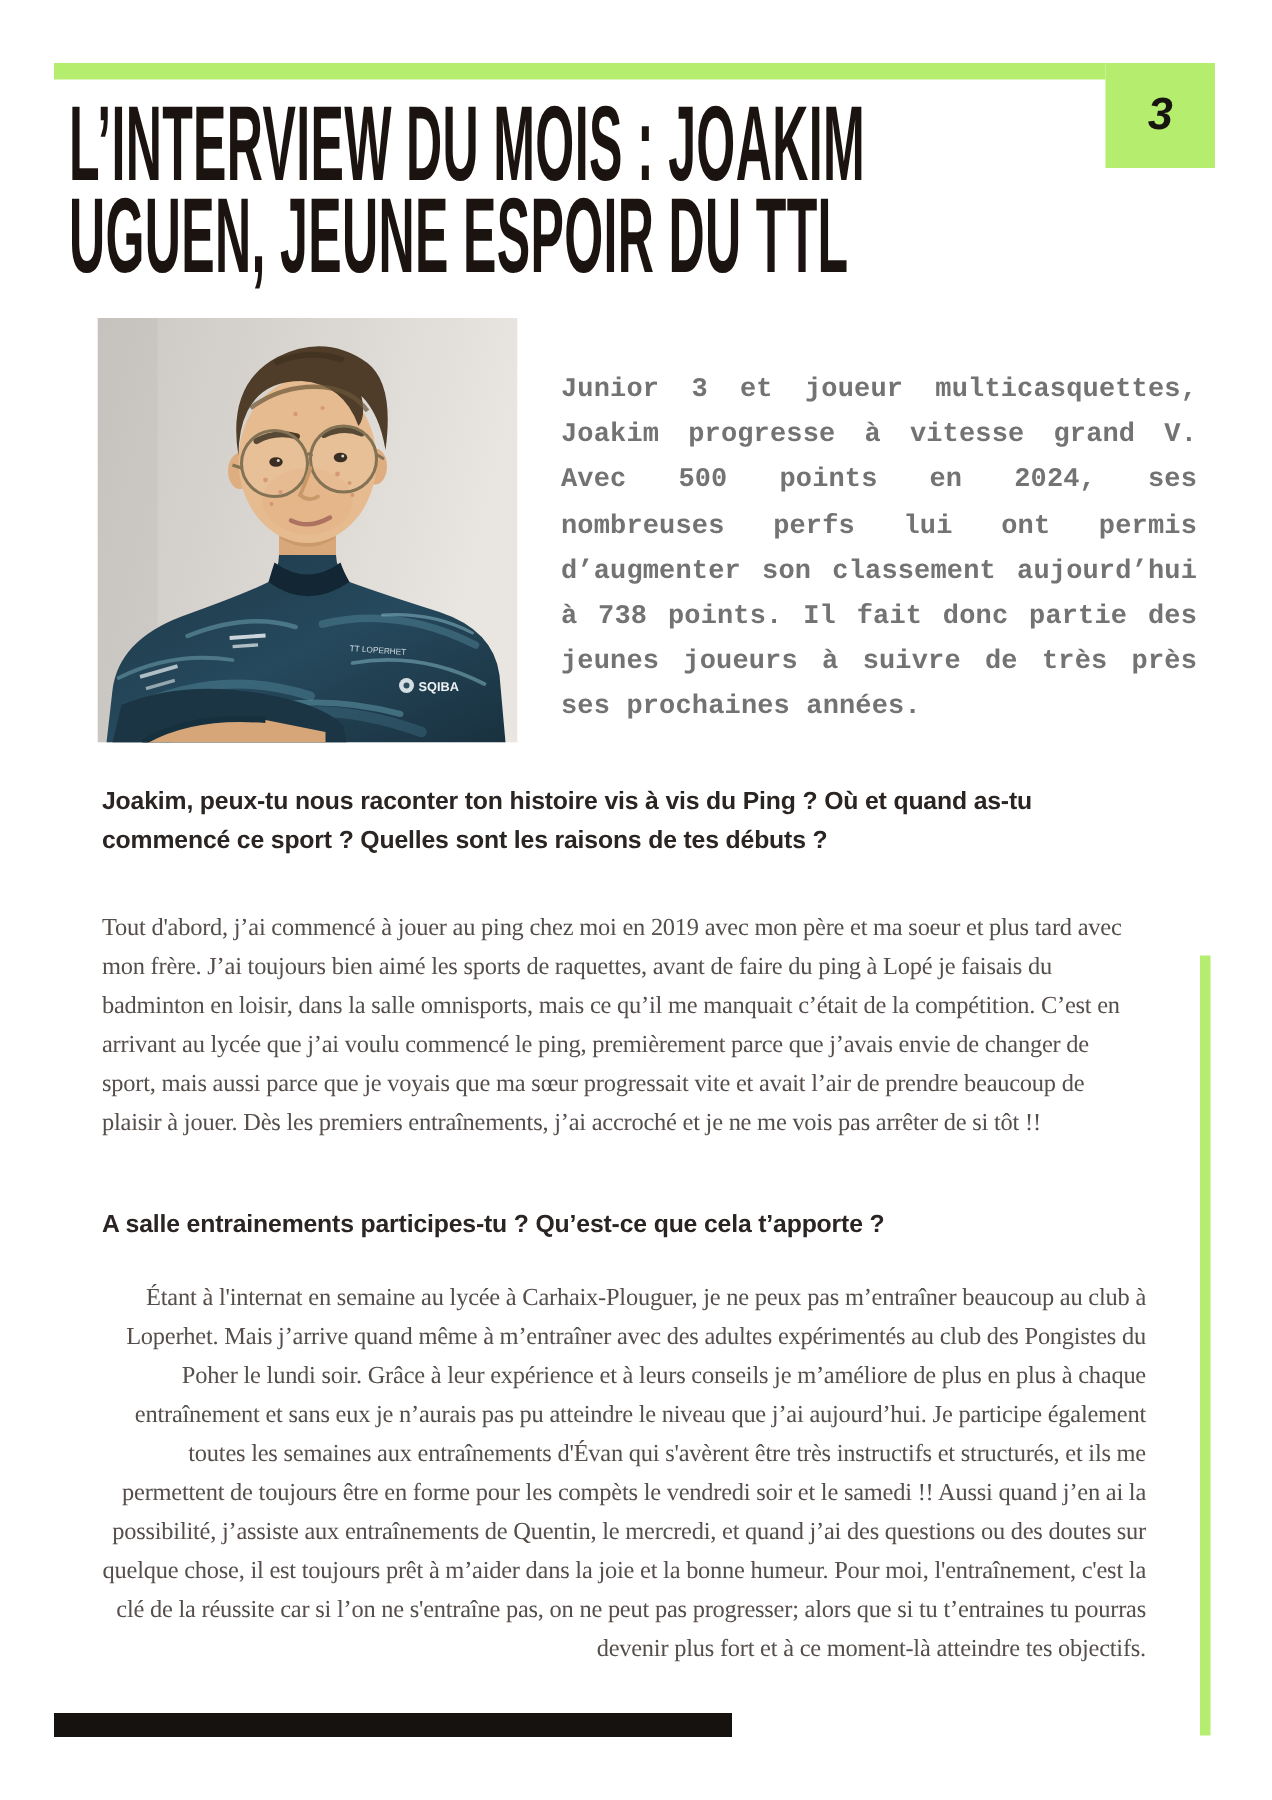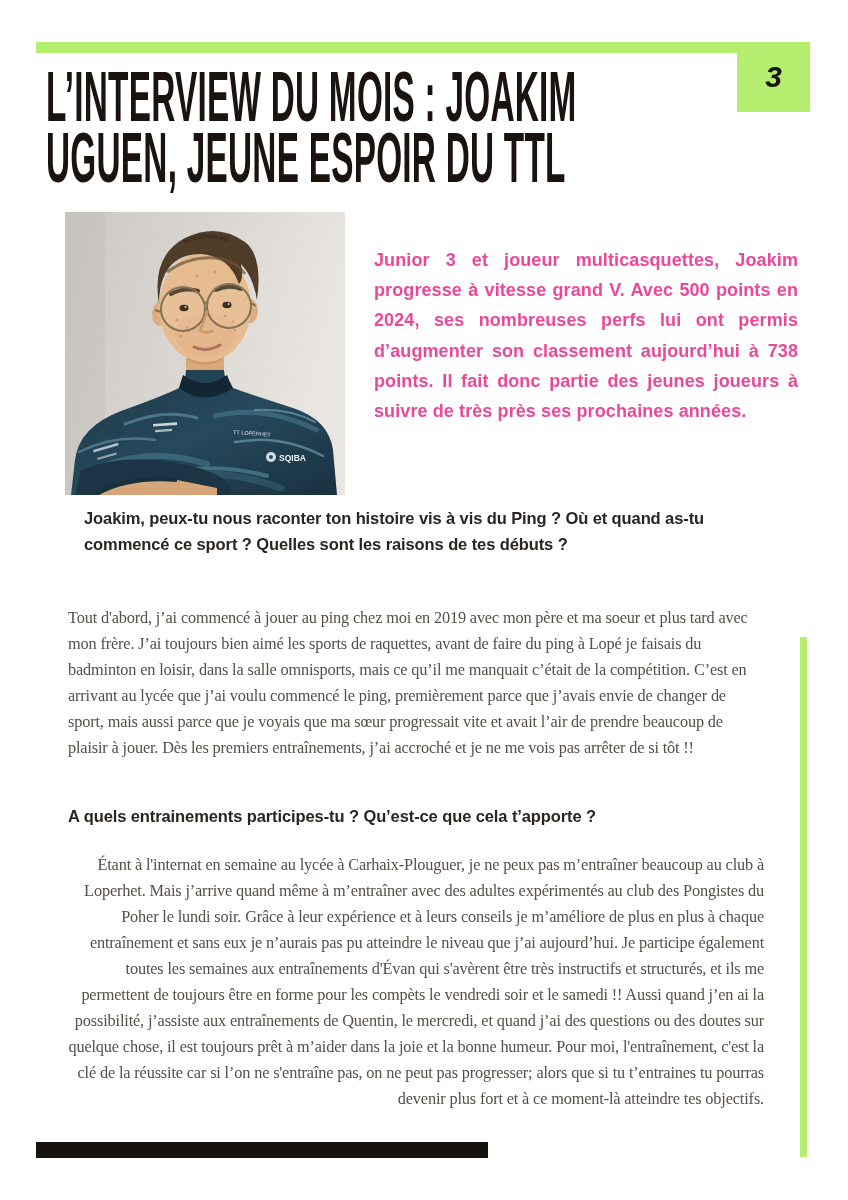--- a/index.html
+++ b/index.html
@@ -21,36 +21,36 @@
     font-family:"Liberation Sans",sans-serif;font-weight:900;
     font-size:71px;line-height:61px;letter-spacing:0.5px;color:#1b130f;
     transform:scaleX(0.47);transform-origin:0 0;white-space:nowrap;
   }
   .headline span{display:block;}
   
   .photo{position:absolute;left:65px;top:212px;width:280px;height:283px;}
   
   .intro{
     position:absolute;left:374px;top:227px;width:424px;
-    font-family:Liberation Sans, sans-serif;font-weight:bold;
-    font-size:18px;line-height:30.2px;color:#ec4899;
+    font-family:Liberation Mono, monospace;font-weight:bold;
+    font-size:18px;line-height:30.2px;color:#737373;
     text-align:justify;text-align-last:left;letter-spacing:0.1px;
   }
   
   .question{
     position:absolute;left:68px;width:692px;
     font-family:"Liberation Sans",sans-serif;font-weight:bold;
     font-size:16.5px;line-height:26px;color:#2a2422;letter-spacing:-0.1px;
   }
   .answer{
     position:absolute;left:68px;width:696px;
     font-family:Liberation Serif, serif;
     font-size:16.3px;line-height:26px;color:#554e4b;letter-spacing:-0.15px;
   }
-  .q1{top:488px;margin-left:16px;} .a1{top:589px;} .q2{top:786px;} .a2{top:836px;text-align:right;}
+  .q1{top:504px;} .a1{top:589px;} .q2{top:786px;} .a2{top:836px;text-align:right;}
 </style>
 </head>
 <body>
 
 <div id="page">
 
   <div class="top-bar"></div>
 
   <div class="page-badge">
     <span>3</span>
@@ -149,19 +149,19 @@
       <circle cx="206" cy="245" r="2" fill="#2a4d5f"></circle>
       <text x="214" y="248.5" font-size="8.5" fill="#eef3f4" font-weight="bold">SQIBA</text>
     </g>
   </svg>
 
   <p class="intro">Junior 3 et joueur multicasquettes, Joakim progresse à vitesse grand V. Avec 500 points en 2024, ses nombreuses perfs lui ont permis d’augmenter son classement aujourd’hui à 738 points. Il fait donc partie des jeunes joueurs à suivre de très près ses prochaines années.</p>
 
   <p class="question q1">Joakim, peux-tu nous raconter ton histoire vis à vis du Ping ? Où et quand as-tu commencé ce sport ? Quelles sont les raisons de tes débuts ?</p>
   <p class="answer a1">Tout d'abord, j’ai commencé à jouer au ping chez moi en 2019 avec mon père et ma soeur et plus tard avec mon frère. J’ai toujours bien aimé les sports de raquettes, avant de faire du ping à Lopé je faisais du badminton en loisir, dans la salle omnisports, mais ce qu’il me manquait c’était de la compétition. C’est en arrivant au lycée que j’ai voulu commencé le ping, premièrement parce que j’avais envie de changer de sport, mais aussi parce que je voyais que ma sœur progressait vite et avait l’air de prendre beaucoup de plaisir à jouer. Dès les premiers entraînements, j’ai accroché et je ne me vois pas arrêter de si tôt !!</p>
 
-  <p class="question q2">A quels entrainements participes-tu ? Qu’est-ce que cela t’apporte ?</p>
+  <p class="question q2">A salle entrainements participes-tu ? Qu’est-ce que cela t’apporte ?</p>
   <p class="answer a2">Étant à l'internat en semaine au lycée à Carhaix-Plouguer, je ne peux pas m’entraîner beaucoup au club à Loperhet. Mais j’arrive quand même à m’entraîner avec des adultes expérimentés au club des Pongistes du Poher le lundi soir. Grâce à leur expérience et à leurs conseils je m’améliore de plus en plus à chaque entraînement et sans eux je n’aurais pas pu atteindre le niveau que j’ai aujourd’hui. Je participe également toutes les semaines aux entraînements d'Évan qui s'avèrent être très instructifs et structurés, et ils me permettent de toujours être en forme pour les compèts le vendredi soir et le samedi !! Aussi quand j’en ai la possibilité, j’assiste aux entraînements de Quentin, le mercredi, et quand j’ai des questions ou des doutes sur quelque chose, il est toujours prêt à m’aider dans la joie et la bonne humeur. Pour moi, l'entraînement, c'est la clé de la réussite car si l’on ne s'entraîne pas, on ne peut pas progresser; alors que si tu t’entraines tu pourras devenir plus fort et à ce moment-là atteindre tes objectifs.</p>
 
   <div class="right-bar"></div>
   <div class="footer-bar"></div>
 
 </div>
 
 </body></html>

